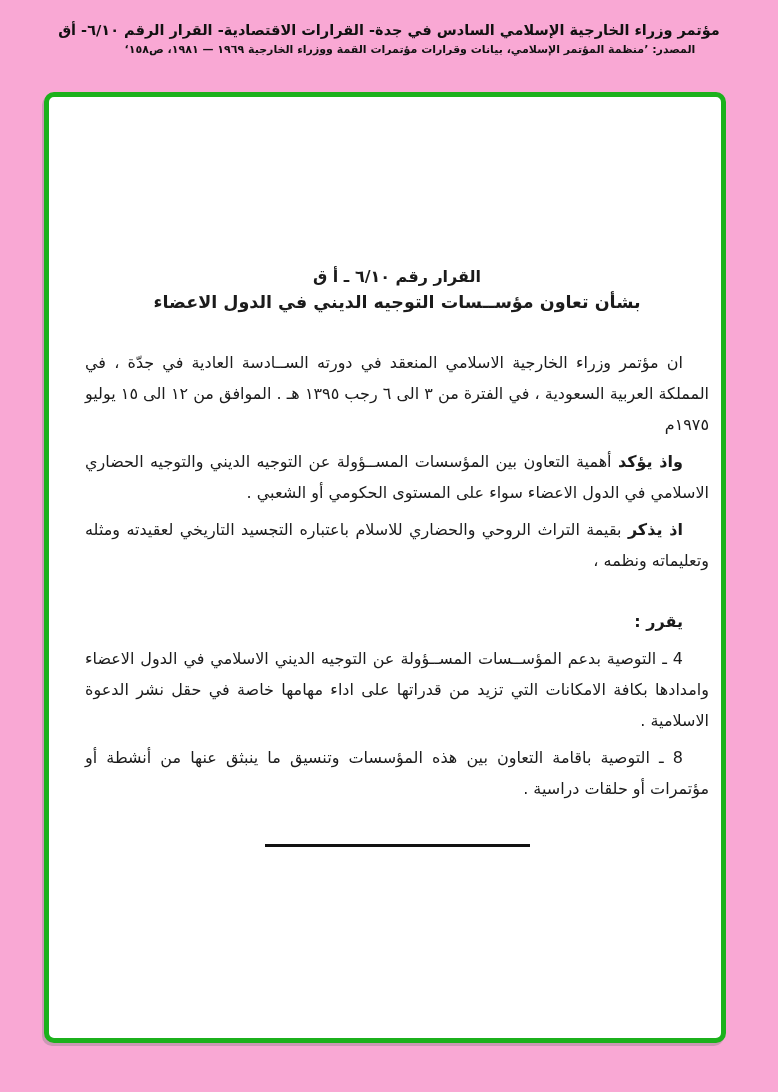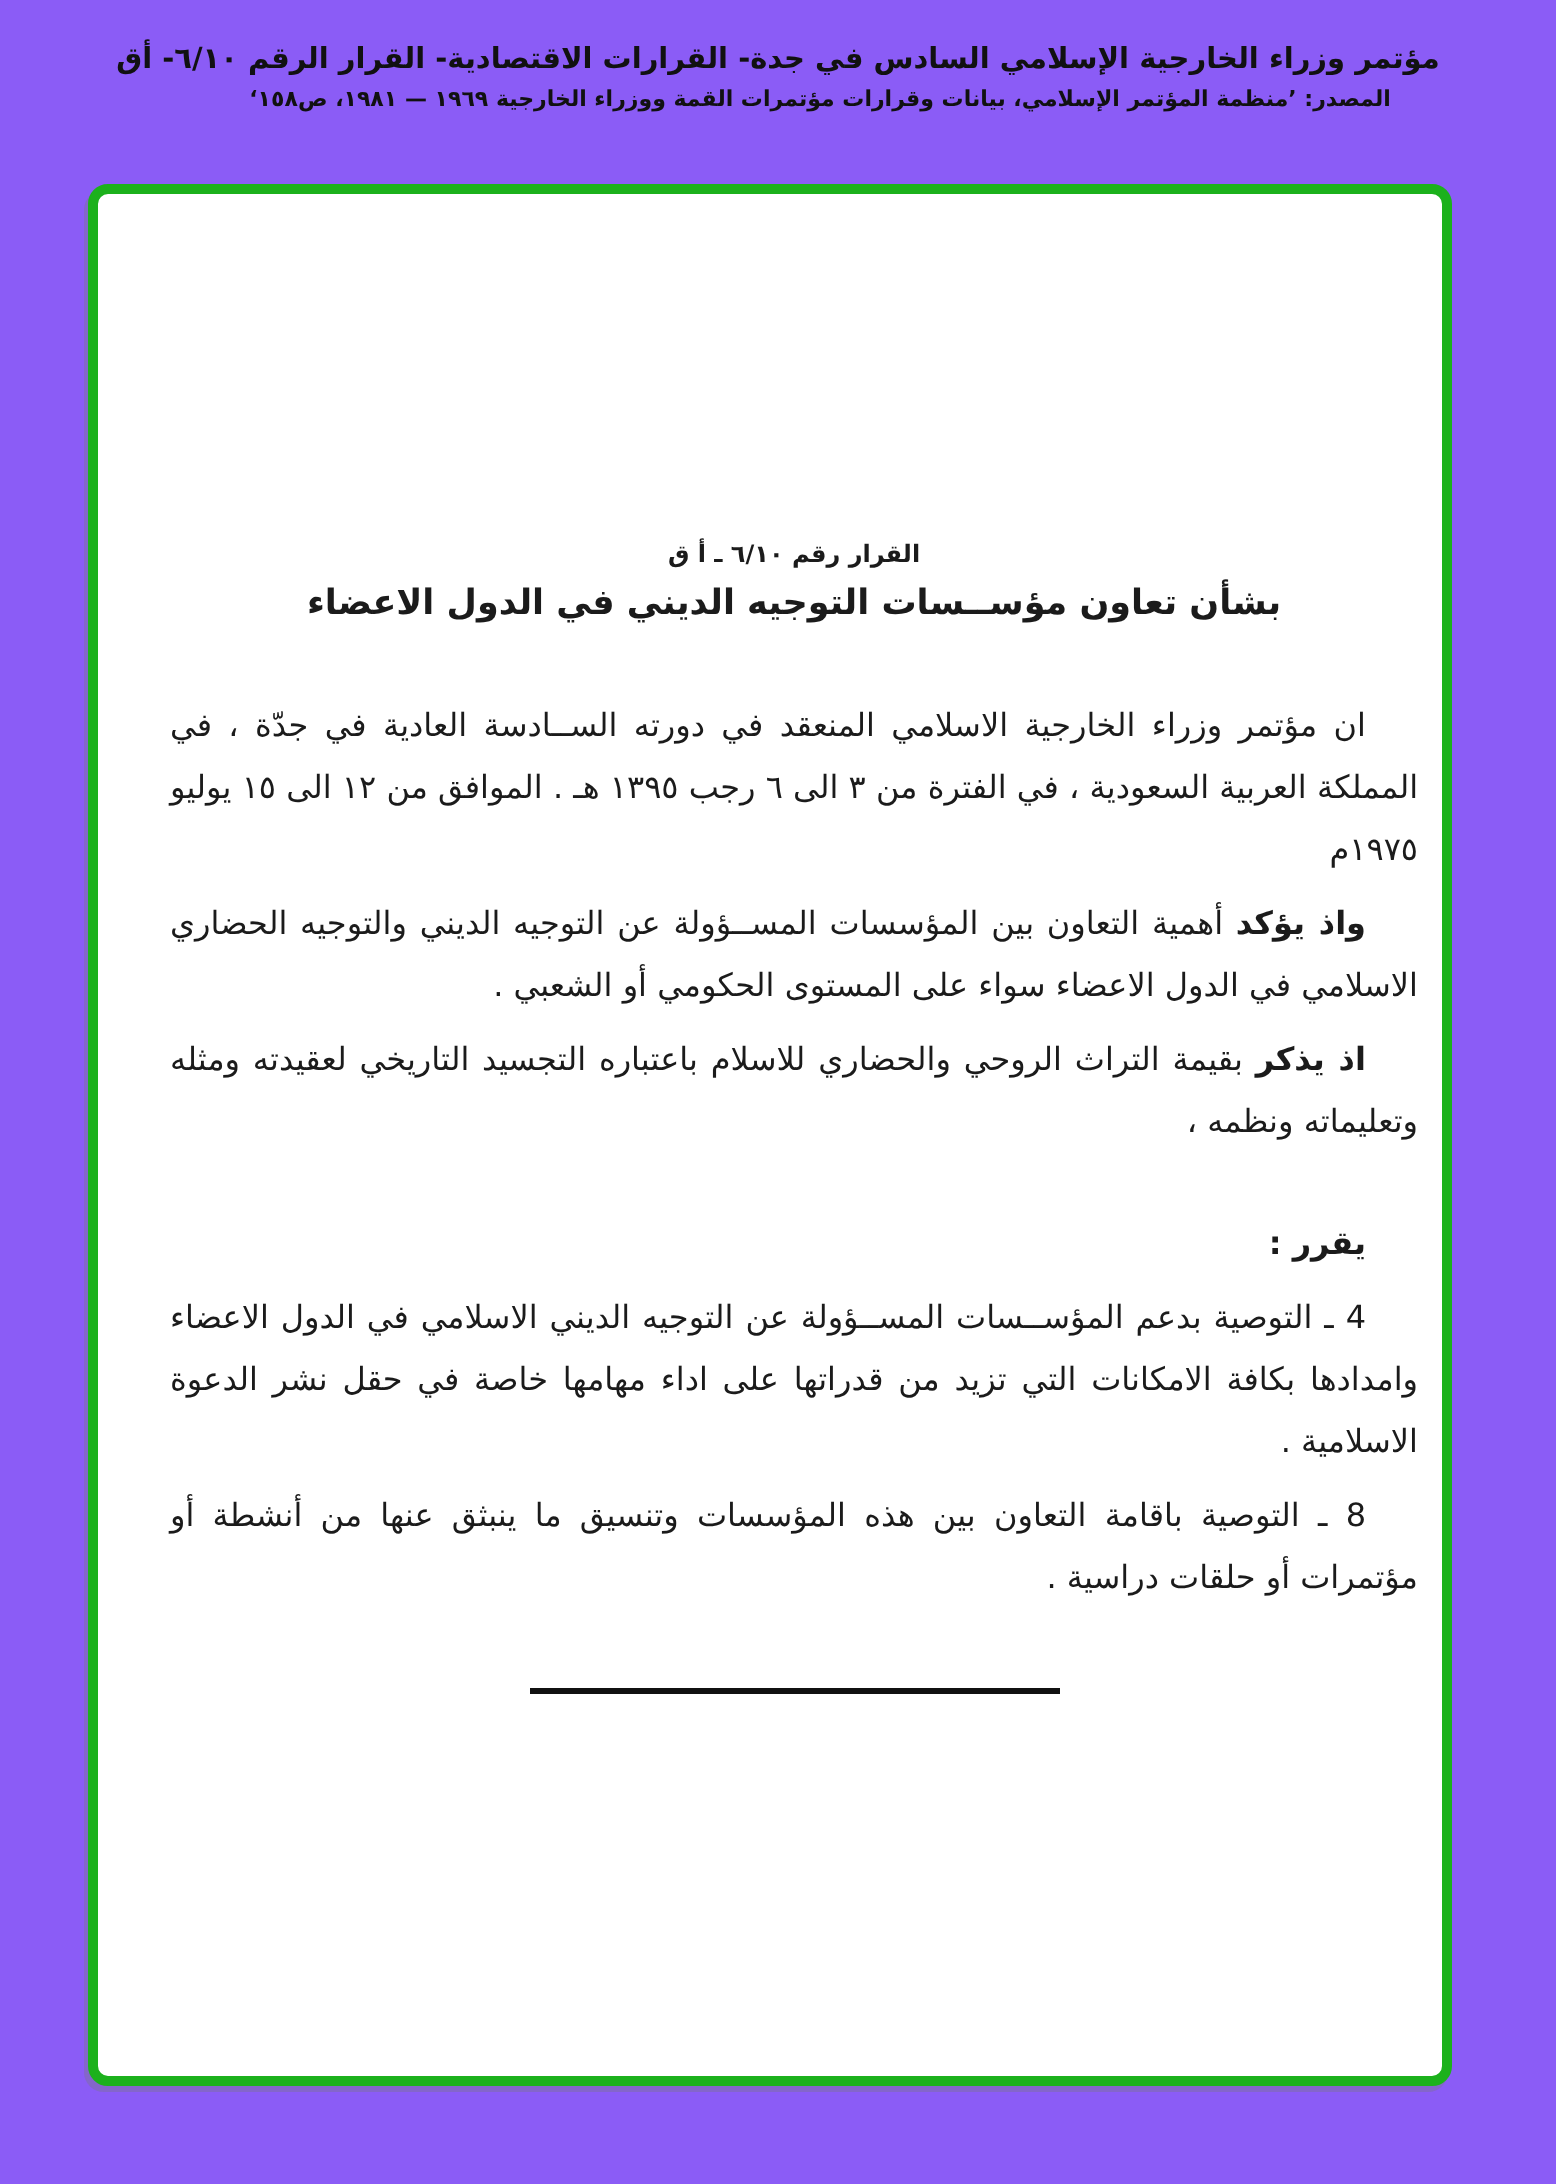--- a/index.html
+++ b/index.html
@@ -12,21 +12,21 @@
     height: 1092px;
     font-family: "DejaVu Sans", sans-serif;
     color: #161616;
     overflow: hidden;
   }
   .page {
     position: relative;
     width: 778px;
     height: 1092px;
     direction: rtl;
-    background: #8b5cf6;
+    background: #f9a8d4;
   }
   .page-header {
     position: absolute;
     top: 22px;
     left: 0;
     right: 0;
     text-align: center;
   }
   .header-line1 {
     font-size: 14.5px;
@@ -54,21 +54,21 @@
   .doc-content {
     padding: 168px 12px 0 36px;
     font-size: 16px;
     line-height: 31px;
     text-align: justify;
     color: #1b1b1b;
   }
   .doc-title {
     text-align: center;
     font-weight: bold;
-    font-size: 12px;
+    font-size: 16px;
     line-height: 24px;
     text-indent: 0;
   }
   .doc-subtitle {
     text-align: center;
     font-weight: bold;
     font-size: 17.5px;
     line-height: 26px;
     text-indent: 0;
   }

